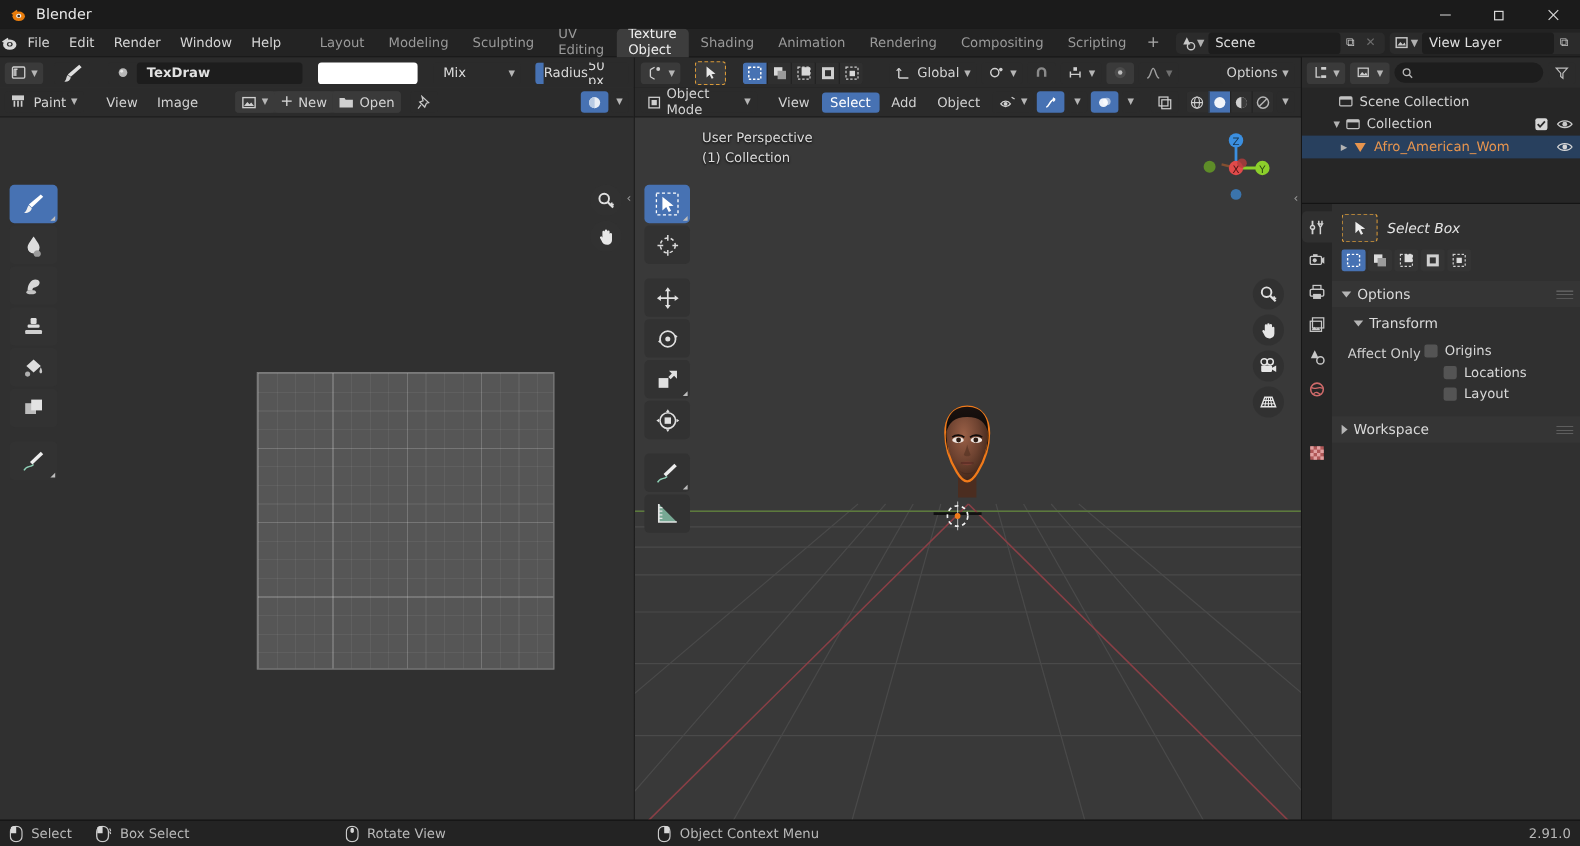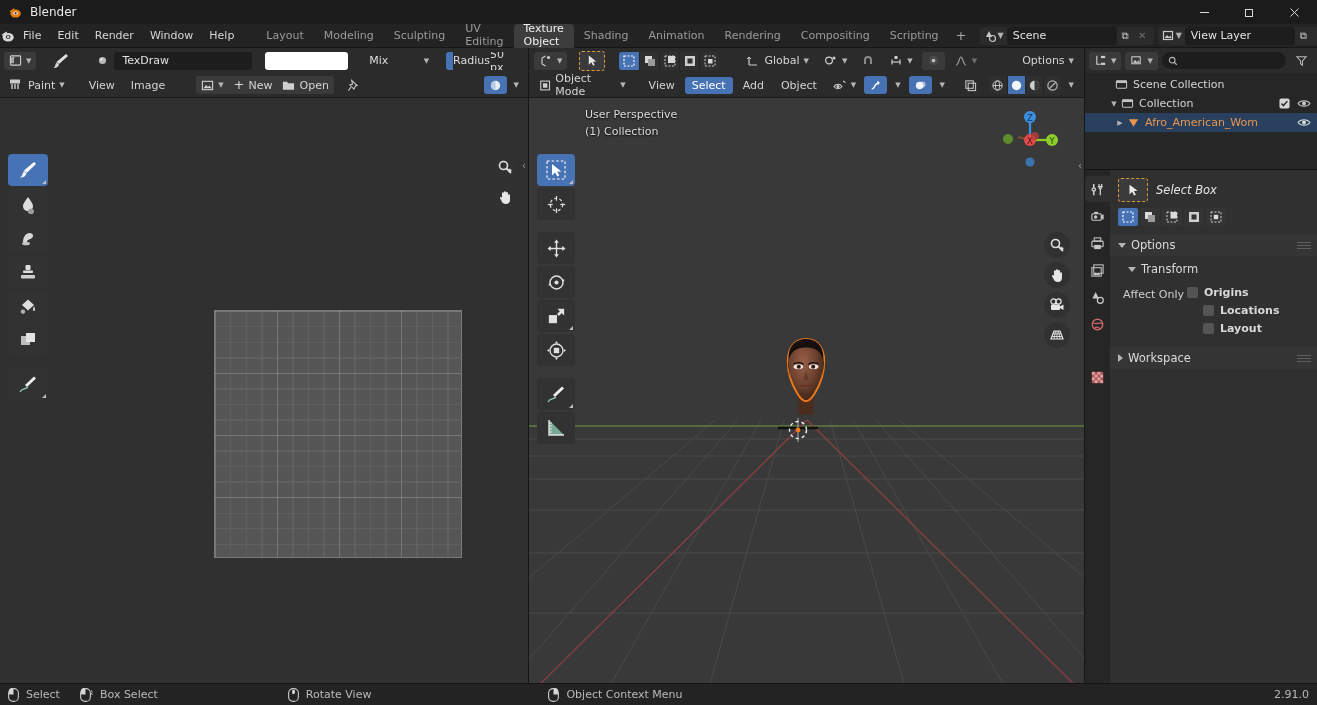--- a/index.html
+++ b/index.html
@@ -61,21 +61,21 @@
                  border-right:1px solid #161616; }
   .ie-header{ height:25px; background:#2b2b2b; display:flex; align-items:center;
               padding:0 4px; gap:3px; }
   .ie-header2{ height:25px; background:#2b2b2b; display:flex; align-items:center;
                padding:0 4px; gap:2px; border-bottom:1px solid #1a1a1a; }
   .hdr-btn{ display:flex; align-items:center; height:18px; padding:0 5px;
             background:#2b2b2b; border-radius:3px; color:#d4d4d4; font-size:11px; gap:4px; }
   .hdr-btn.raised{ background:#3a3a3a; }
   .chev{ font-size:7px; color:#b6b6b6; }
   .tex-field{ background:#1d1d1d; border-radius:3px; height:18px; display:flex;
-              align-items:center; padding:0 8px; color:#e2e2e2; font-size:11px; }
+              align-items:center; padding:0 8px; color:#e2e2e2; font-size:11px;font-weight:bold; }
   .color-swatch{ background:#ffffff; border-radius:3px; height:18px; width:118px; }
   .dropdown{ background:#2b2b2b; border-radius:3px; height:18px; display:flex;
              align-items:center; justify-content:space-between; padding:0 5px 0 8px;
              color:#dcdcdc; font-size:11px; }
   .slider{
     background:#2b2b2b; border-radius:3px; height:18px; display:flex; align-items:center;
     justify-content:space-between; padding:0 7px; position:relative; overflow:hidden;
     color:#dcdcdc; font-size:11px;
   }
   .slider .fill{ position:absolute; left:0; top:0; bottom:0; width:7px; background:#4772b3; }
@@ -197,21 +197,21 @@
   .panel-head.sub{ background:transparent; padding-left:18px; margin-top:2px; }
   .tri{ width:0;height:0;border-left:4px solid transparent;border-right:4px solid transparent;
         border-top:5px solid #b5b5b5; }
   .tri.right{ border:none; border-top:4px solid transparent;border-bottom:4px solid transparent;
               border-left:5px solid #b5b5b5; }
   .grip{ margin-left:auto; margin-right:6px; width:14px; height:7px;
          background:repeating-linear-gradient(to bottom,#5e5e5e 0 1px,transparent 1px 3px); }
   .affect-row{ display:flex; align-items:flex-start; padding:6px 0 0 8px; gap:3px; }
   .affect-label{ width:66px; text-align:right; color:#d0d0d0; font-size:11px; padding-top:2px; }
   .cbx-col{ display:flex; flex-direction:column; gap:5px; }
-  .cbx-line{ display:flex; align-items:center; gap:6px; font-size:11px; color:#d8d8d8;font-weight:bold; }
+  .cbx-line{ display:flex; align-items:center; gap:6px; font-size:11px; color:#d8d8d8; }
   .cbx{ width:11px; height:11px; background:#545454; border-radius:2px; }
   .indent2{ margin-left:16px; }
 
   
   .statusbar{
     position:absolute; left:0; bottom:0; width:1317px; height:22px;
     background:#232323; display:flex; align-items:center; padding:0 8px;
     font-size:11px; color:#b9b9b9; border-top:1px solid #141414;
   }
   .status-item{ display:flex; align-items:center; gap:7px; }

